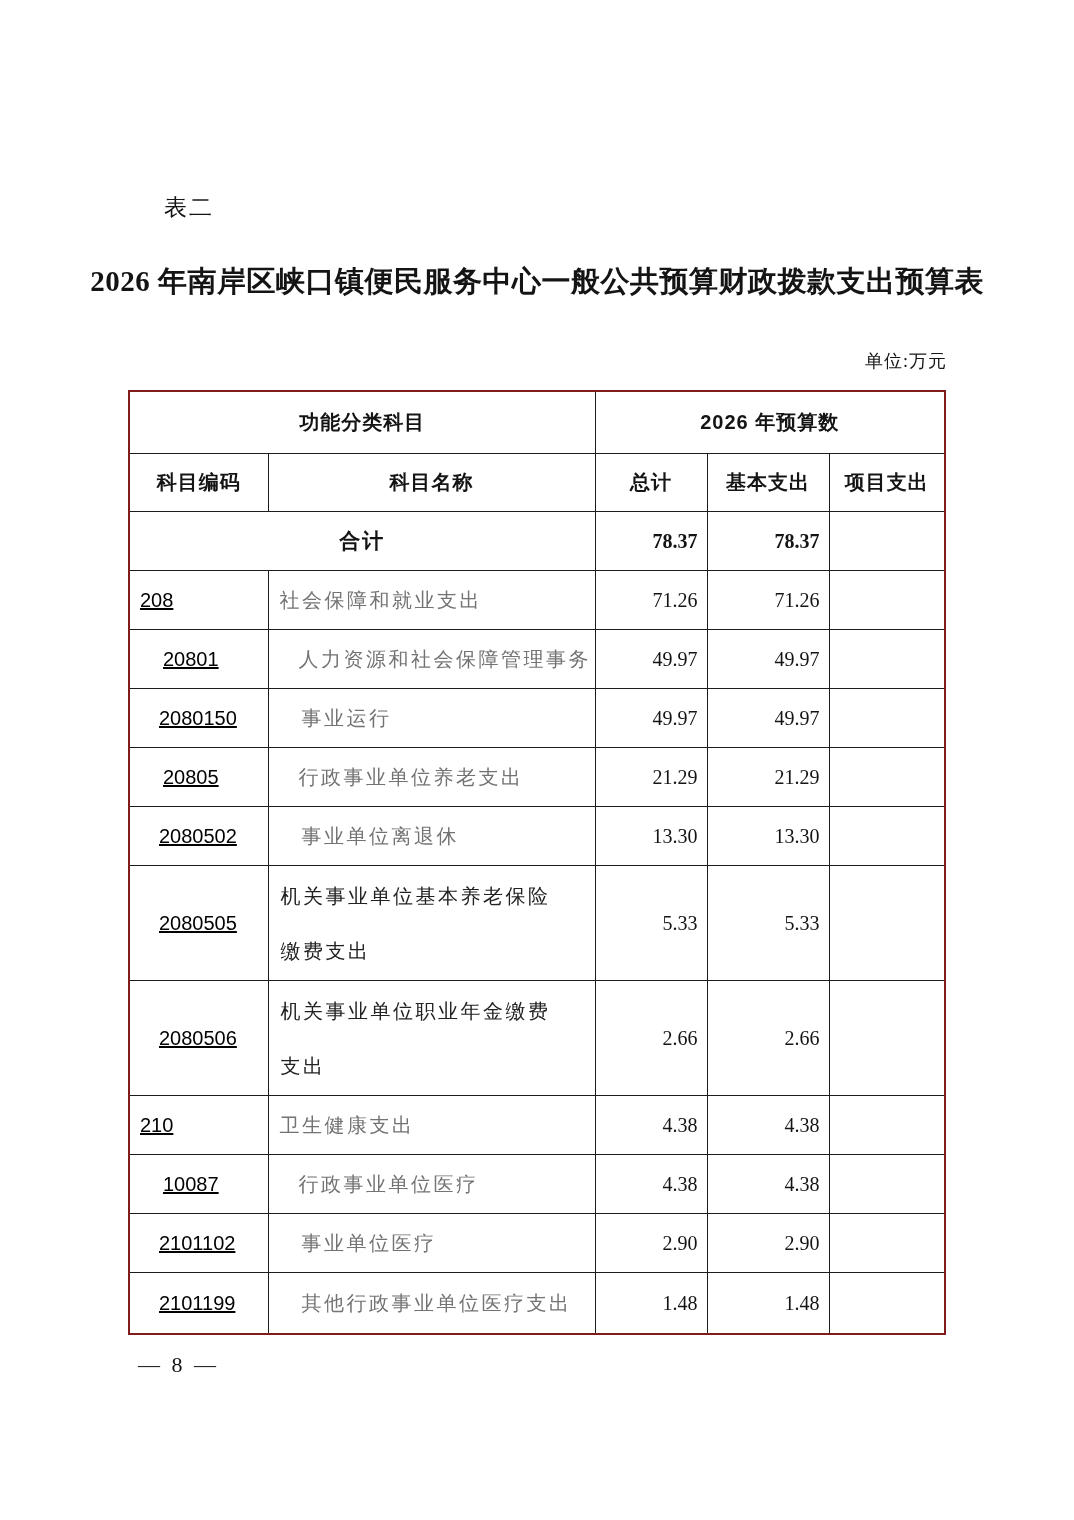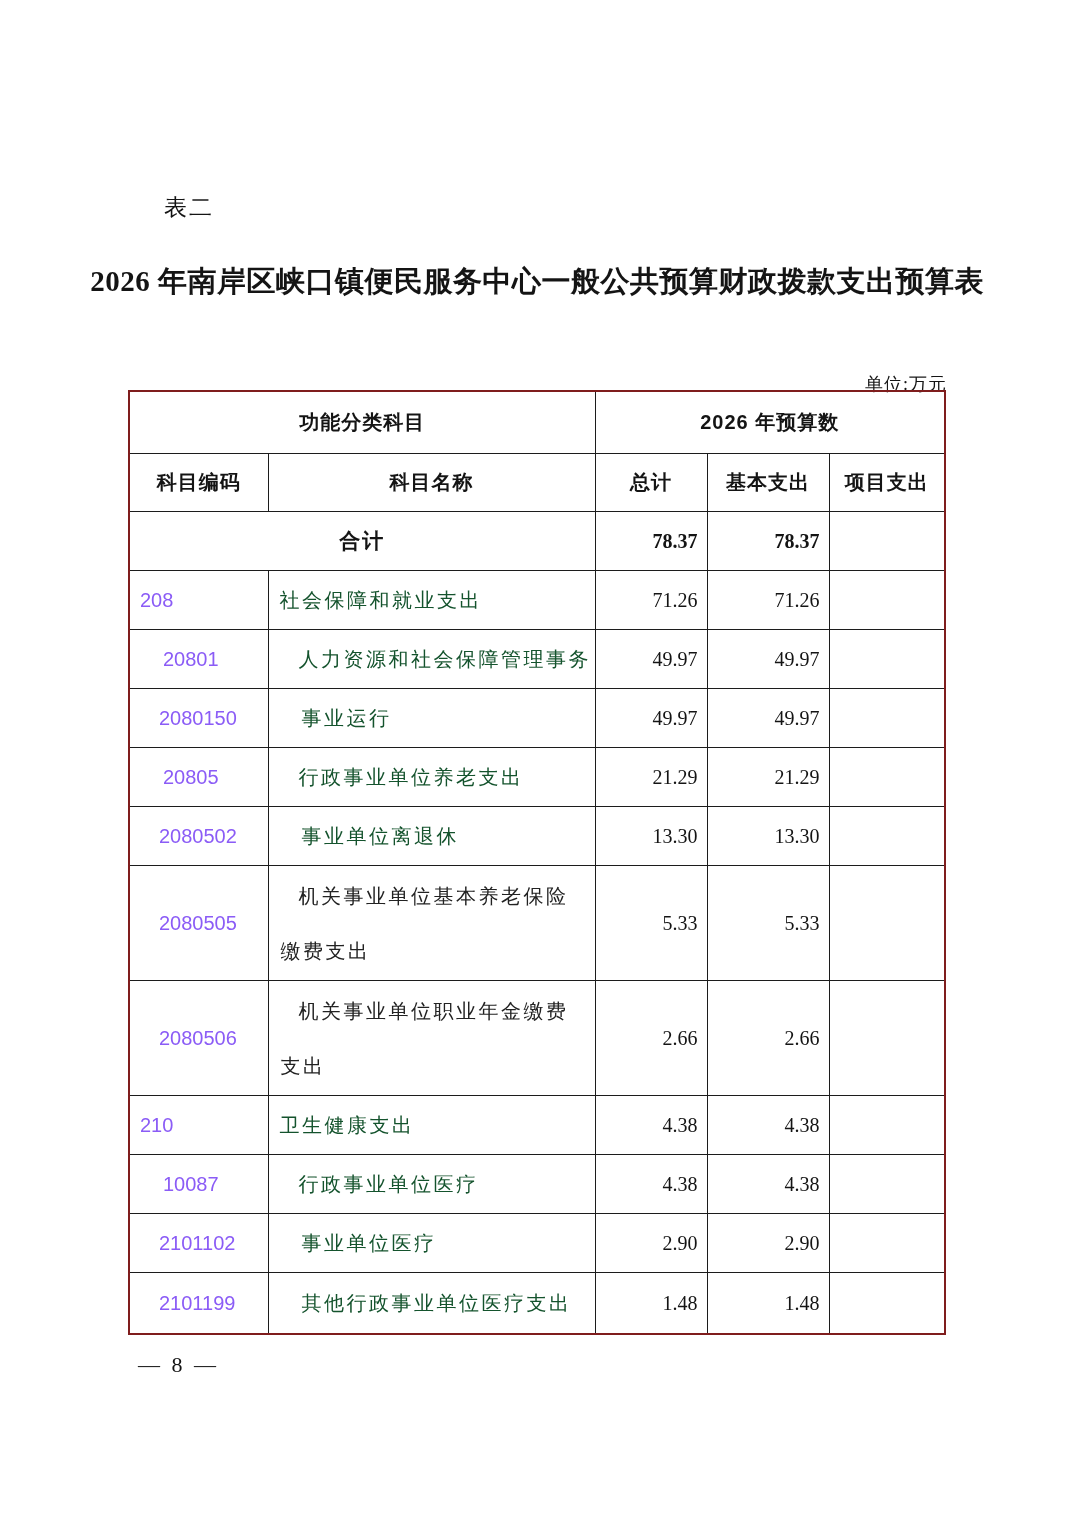--- a/index.html
+++ b/index.html
@@ -17,21 +17,21 @@
     font-size:23px;letter-spacing:2px;margin-left:26px;
   }
   .doc-title{
     position:absolute;left:0;right:0;top:262px;
     margin:0;text-align:center;
     font-size:29px;font-weight:bold;
     font-family:"Liberation Serif", serif;
     letter-spacing:0.5px;
   }
   .unit-note{
-    position:absolute;top:372px;right:127px;
+    position:absolute;top:349px;right:127px;
     font-size:18px;letter-spacing:1px;
   }
   table.budget{
     position:absolute;left:128px;top:390px;
     width:816px;
     border-collapse:collapse;
     table-layout:fixed;
     border:2px solid #7f1d1d;
   }
   table.budget td{
@@ -60,42 +60,43 @@
     letter-spacing:2px;
   }
   
   tr.r td{height:56px;}
   tr.rlast td{height:58px;}
   tr.rtall td{height:112px;}
   td.code{
     text-align:left;
     font-family:"Liberation Sans", sans-serif;
     font-weight:normal;
-    color:#8b5cf6;
+    color:#000000;
     font-size:20px;
+    text-decoration:underline;
   }
   td.name{
     text-align:left;
     letter-spacing:2.5px;
-    color:#14532d;
+    color:#737373;
   }
   td.num{
     text-align:right;
     padding-right:9px;
     font-family:"Liberation Serif", serif;
   }
   tr.lv1 td.code{padding-left:10px;}
   tr.lv2 td.code{padding-left:33px;}
   tr.lv3 td.code{padding-left:29px;}
   tr.lv1 td.name{padding-left:11px;}
   tr.lv2 td.name{padding-left:30px;}
   tr.lv3 td.name{padding-left:33px;}
   td.name-wrap{white-space:normal;letter-spacing:2.5px;color:#222;text-align:left;padding:0;}
   td.name-wrap span{display:block;line-height:22px;}
-  td.name-wrap .wl1{padding-left:30px;}
+  td.name-wrap .wl1{padding-left:12px;}
   td.name-wrap .wl2{padding-left:12px;margin-top:33px;}
   .page-number{
     position:absolute;left:138px;top:1352px;
     font-size:22px;letter-spacing:3px;
   }
 </style>
 </head>
 <body>
 
 <div class="page">

